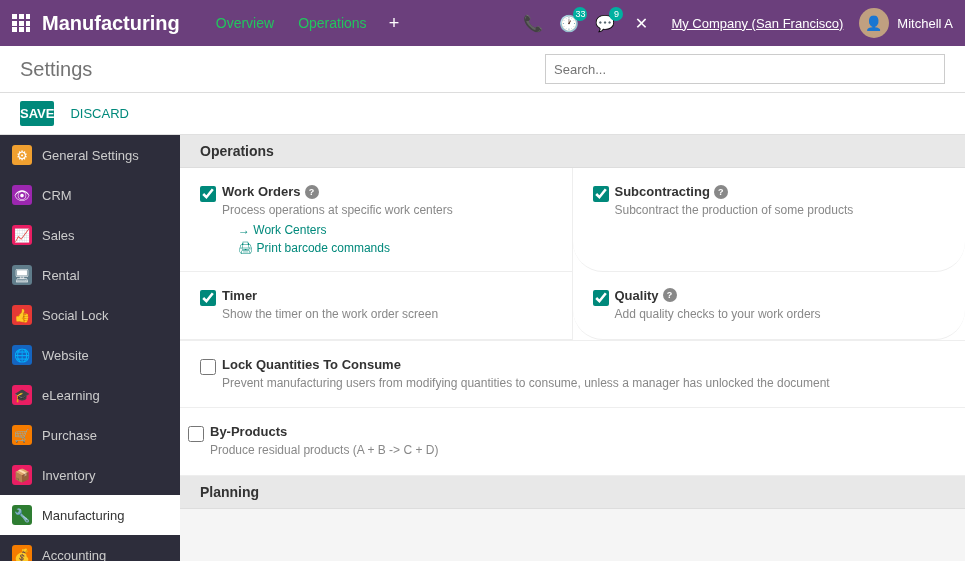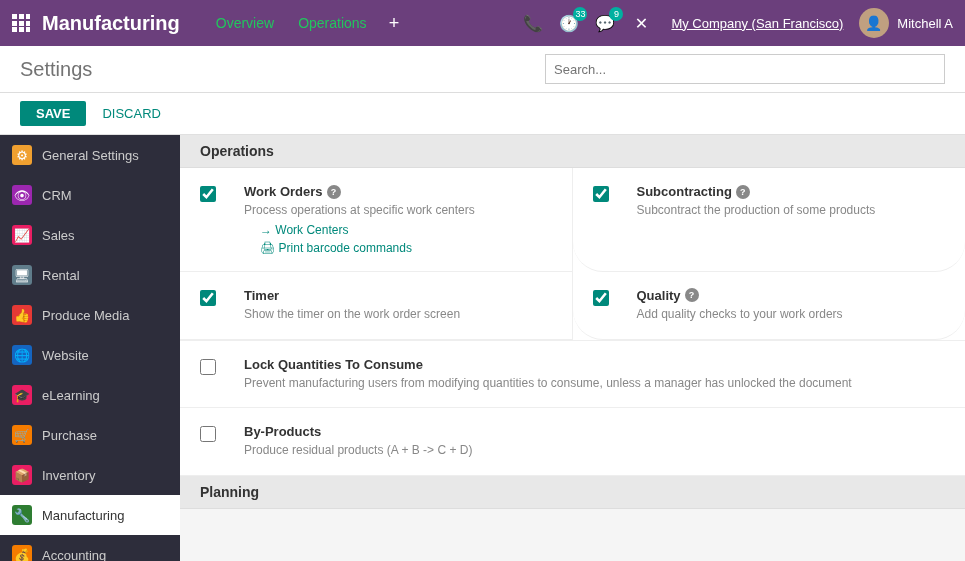--- a/index.html
+++ b/index.html
@@ -123,21 +123,21 @@
       background: #fff;
       padding: 8px 20px;
       border-bottom: 1px solid #e0e0e0;
       display: flex;
       gap: 8px;
     }
     .btn-save {
       background: #00897b;
       color: #fff;
       border: none;
-      padding: 5px 16px;
+      padding: 5px 0;
       font-size: 13px;
       font-weight: bold;
       cursor: pointer;
       border-radius: 2px;
     }
     .btn-discard {
       background: transparent;
       color: #00897b;
       border: none;
       padding: 5px 8px;
@@ -222,21 +222,21 @@
     .settings-cell {
       padding: 16px 20px;
       border-right: 1px solid #eee;
       border-bottom: 1px solid #eee;
     }
     .settings-cell:nth-child(2n) { border-right: none; border-radius: 30px; }
 
     .setting-row {
       display: flex;
       align-items: flex-start;
-      gap: 28px;
+      gap: 6px;
     }
     .setting-checkbox {
       width: 16px; height: 16px;
       margin-top: 2px;
       flex-shrink: 0;
       accent-color: #00897b;
       cursor: pointer;
     }
     .setting-label {
       font-weight: bold;
@@ -339,21 +339,21 @@
       <div class="sidebar-item">
     <span class="sidebar-icon-wrap icon-sales">📈</span>
     <span>Sales</span>
   </div>
       <div class="sidebar-item">
     <span class="sidebar-icon-wrap icon-rental">🖥</span>
     <span>Rental</span>
   </div>
       <div class="sidebar-item">
     <span class="sidebar-icon-wrap icon-social">👍</span>
-    <span>Produce Media</span>
+    <span>Social Lock</span>
   </div>
       <div class="sidebar-item">
     <span class="sidebar-icon-wrap icon-website">🌐</span>
     <span>Website</span>
   </div>
       <div class="sidebar-item">
     <span class="sidebar-icon-wrap icon-elearning">🎓</span>
     <span>eLearning</span>
   </div>
       <div class="sidebar-item">
@@ -419,21 +419,21 @@
       </div>
       <div style="background: rgb(255, 255, 255); border-bottom: 1px solid rgb(238, 238, 238); padding: 16px 20px;">
         <div class="setting-row">
           <input type="checkbox" class="setting-checkbox" style="">
           <div>
             <div class="setting-label">Lock Quantities To Consume</div>
             <div class="setting-desc">Prevent manufacturing users from modifying quantities to consume, unless a manager has unlocked the document</div>
           </div>
         </div>
       </div>
-      <div style="background: rgb(255, 255, 255); border-bottom: 1px solid rgb(238, 238, 238); padding: 16px 20px;">
+      <div style="background: rgb(255, 255, 255); border-bottom: 1px solid rgb(238, 238, 238); padding: 16px 8px;">
         <div class="setting-row">
           <input type="checkbox" class="setting-checkbox" style="">
           <div>
             <div class="setting-label">By-Products</div>
             <div class="setting-desc">Produce residual products (A + B -&gt; C + D)</div>
           </div>
         </div>
       </div>
       <div class="section-header">Planning</div>
     </div>

